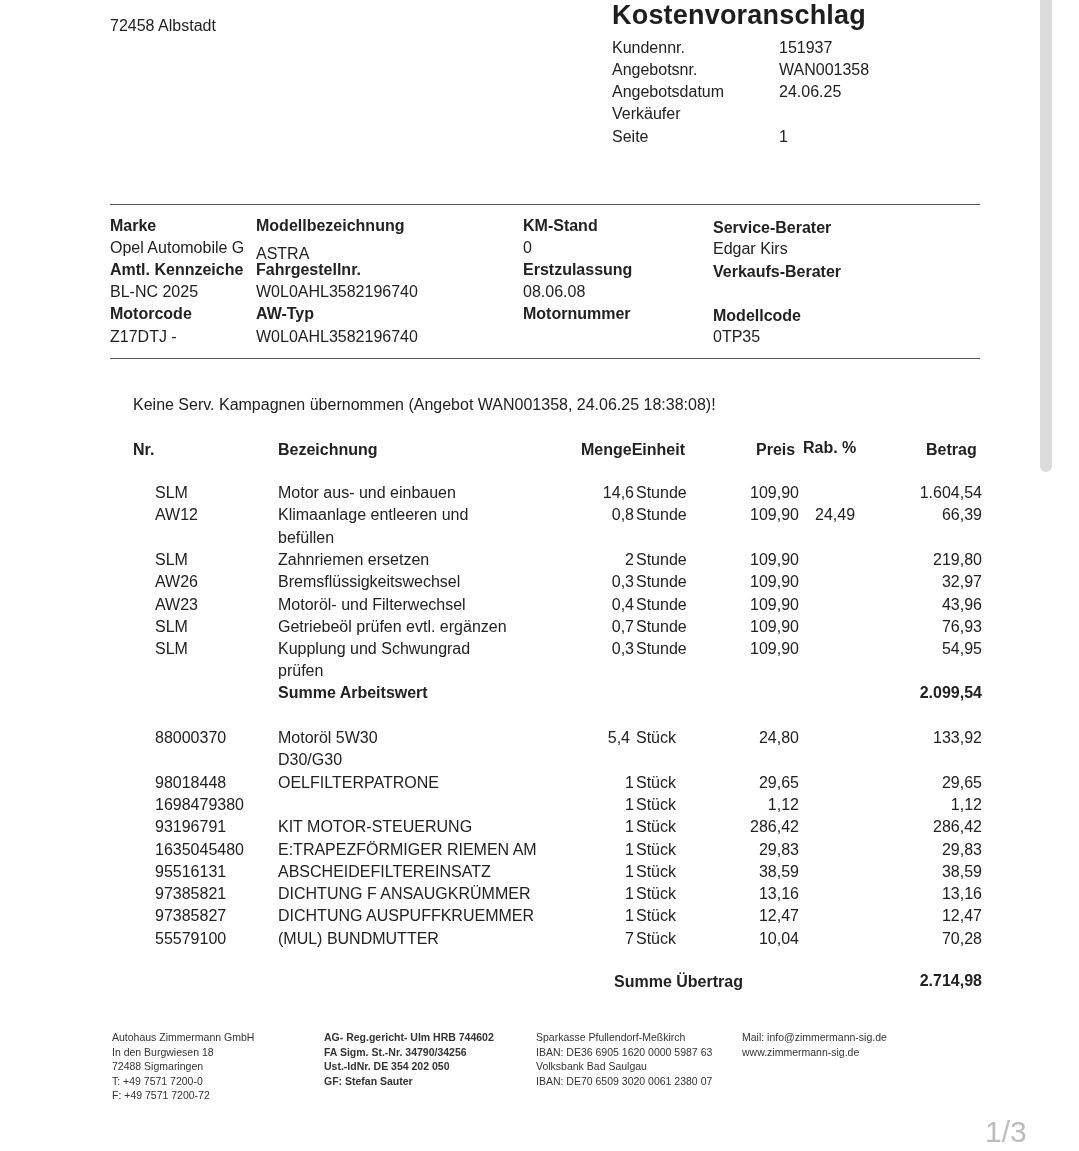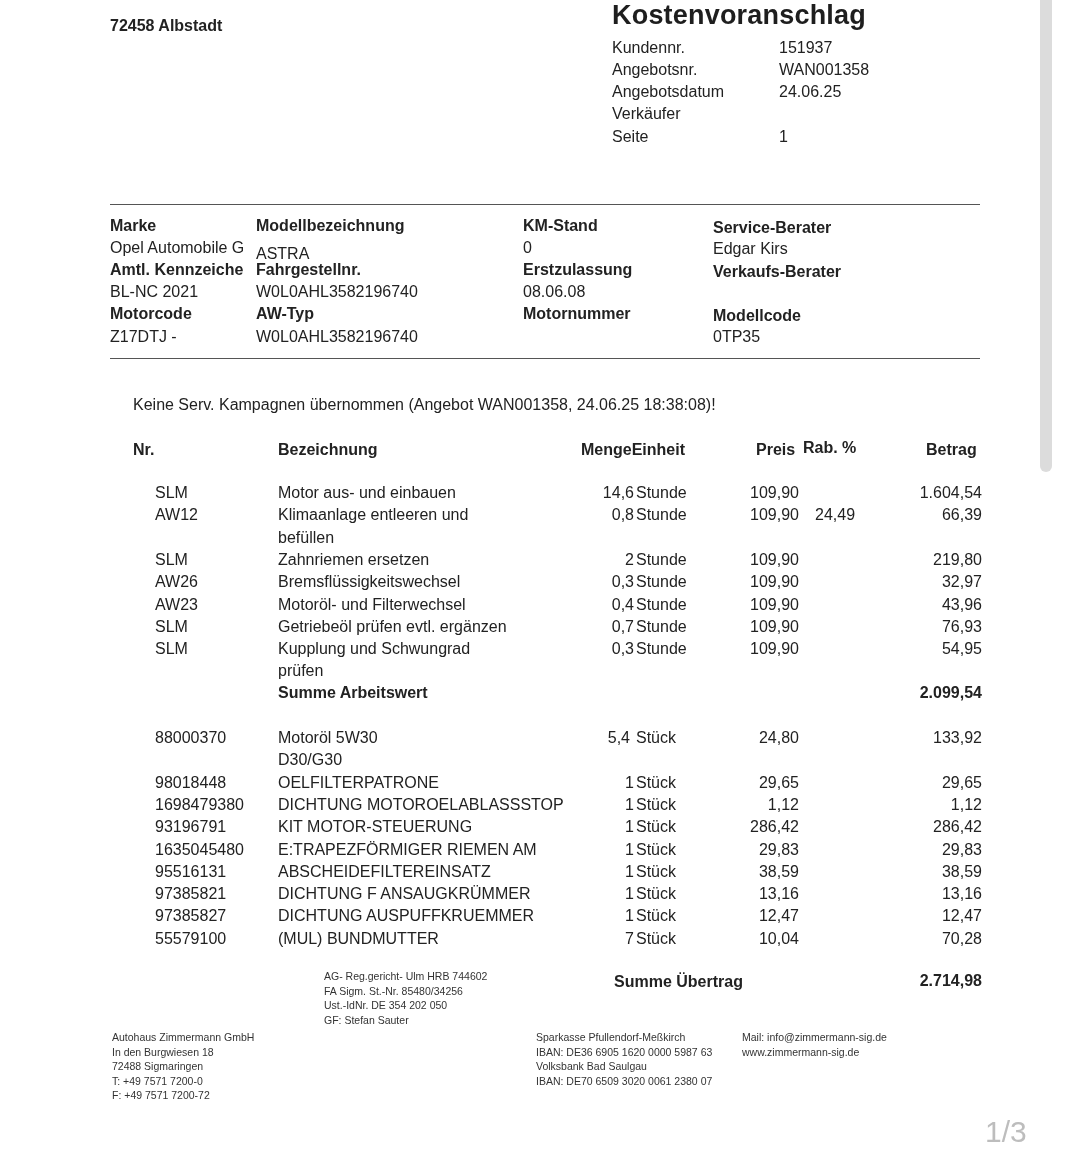--- a/index.html
+++ b/index.html
@@ -15,21 +15,21 @@
     .r { text-align: right; }
     .foot { font-size: 10.5px; line-height: 14.6px; color: #333; white-space: nowrap; position: absolute; }
     .scrollbar { position: absolute; left: 1040px; top: 0; width: 12px; height: 472px; background: #dcdcdc; border-radius: 0 0 6px 6px; }
     .pagecount { position: absolute; left: 985px; top: 1115px; font-size: 30px; color: #bdbdbd; }
     .row { position: absolute; left: 0; width: 1079px; height: 22px; }
     .row span { position: absolute; white-space: nowrap; }
   </style>
 </head>
 <body>
 
-<div class="abs" style="left:110px; top:17px;font-weight:bold;">72458 Albstadt</div>
+<div class="abs" style="left:110px; top:17px;">72458 Albstadt</div>
 
 <div class="abs title" style="left:612px; top:0px;">Kostenvoranschlag</div>
 <div>
   <div class="abs" style="left:612px; top:39px;">Kundennr.</div>
   <div class="abs" style="left:779px; top:39px;">151937</div>
   <div class="abs" style="left:612px; top:61px;">Angebotsnr.</div>
   <div class="abs" style="left:779px; top:61px;">WAN001358</div>
   <div class="abs" style="left:612px; top:83px;">Angebotsdatum</div>
   <div class="abs" style="left:779px; top:83px;">24.06.25</div>
   <div class="abs" style="left:612px; top:105px;">Verkäufer</div>
@@ -40,21 +40,21 @@
 
 <div class="hr" style="top:204px;"></div>
 
 <div>
   <div class="abs bold" style="left:110px; top:217px;">Marke</div>
   <div class="abs bold" style="left:256px; top:217px;">Modellbezeichnung</div>
   <div class="abs" style="left:110px; top:239px;text-align:center;">Opel Automobile G</div>
   <div class="abs" style="left:256px; top:245px;">ASTRA</div>
   <div class="abs bold" style="left:110px; top:261px;">Amtl. Kennzeiche</div>
   <div class="abs bold" style="left:256px; top:261px;">Fahrgestellnr.</div>
-  <div class="abs" style="left:110px; top:283px;">BL-NC 2021</div>
+  <div class="abs" style="left:110px; top:283px;">BL-NC 2025</div>
   <div class="abs" style="left:256px; top:283px;">W0L0AHL3582196740</div>
   <div class="abs bold" style="left:110px; top:305px;">Motorcode</div>
   <div class="abs bold" style="left:256px; top:305px;">AW-Typ</div>
   <div class="abs" style="left:110px; top:328px;">Z17DTJ -</div>
   <div class="abs" style="left:256px; top:328px;">W0L0AHL3582196740</div>
 
   <div class="abs bold" style="left:523px; top:217px;">KM-Stand</div>
   <div class="abs" style="left:523px; top:239px;">0</div>
   <div class="abs bold" style="left:523px; top:261px;">Erstzulassung</div>
   <div class="abs" style="left:523px; top:283px;">08.06.08</div>
@@ -168,21 +168,20 @@
       <span style="left:155px">98018448</span>
       <span style="left:278px">OELFILTERPATRONE</span>
       <span style="right:445px; text-align:right">1</span>
       <span style="left:636px">Stück</span>
       <span style="right:280px; text-align:right">29,65</span>
       <span style="left:815px"></span>
       <span style="right:97px; text-align:right">29,65</span>
     </div>
     <div class="row" style="top: 795.9px;">
       <span style="left:155px">1698479380</span>
-      <span style="left:278px">DICHTUNG MOTOROELABLASSSTOP</span>
       <span style="right:445px; text-align:right">1</span>
       <span style="left:636px">Stück</span>
       <span style="right:280px; text-align:right">1,12</span>
       <span style="left:815px"></span>
       <span style="right:97px; text-align:right">1,12</span>
     </div>
     <div class="row" style="top: 818.2px;">
       <span style="left:155px">93196791</span>
       <span style="left:278px">KIT MOTOR-STEUERUNG</span>
       <span style="right:445px; text-align:right">1</span>
@@ -241,23 +240,23 @@
 <div class="abs bold" style="left:614px; top:973px;">Summe Übertrag</div>
 <div class="abs bold r" style="right:97px; top:972px;">2.714,98</div>
 
 <div class="foot" style="left:112px; top:1030px;">
   <div>Autohaus Zimmermann GmbH</div>
   <div>In den Burgwiesen 18</div>
   <div>72488 Sigmaringen</div>
   <div>T: +49 7571 7200-0</div>
   <div>F: +49 7571 7200-72</div>
 </div>
-<div class="foot" style="left:324px; top:969px;">
+<div class="foot" style="left:324px; top:1030px;font-weight:bold;">
   <div>AG- Reg.gericht- Ulm HRB 744602</div>
-  <div>FA Sigm. St.-Nr. 85480/34256</div>
+  <div>FA Sigm. St.-Nr. 34790/34256</div>
   <div>Ust.-IdNr. DE 354 202 050</div>
   <div>GF: Stefan Sauter</div>
 </div>
 <div class="foot" style="left:536px; top:1030px;">
   <div>Sparkasse Pfullendorf-Meßkirch</div>
   <div>IBAN: DE36 6905 1620 0000 5987 63</div>
   <div>Volksbank Bad Saulgau</div>
   <div>IBAN: DE70 6509 3020 0061 2380 07</div>
 </div>
 <div class="foot" style="left:742px; top:1030px;">

